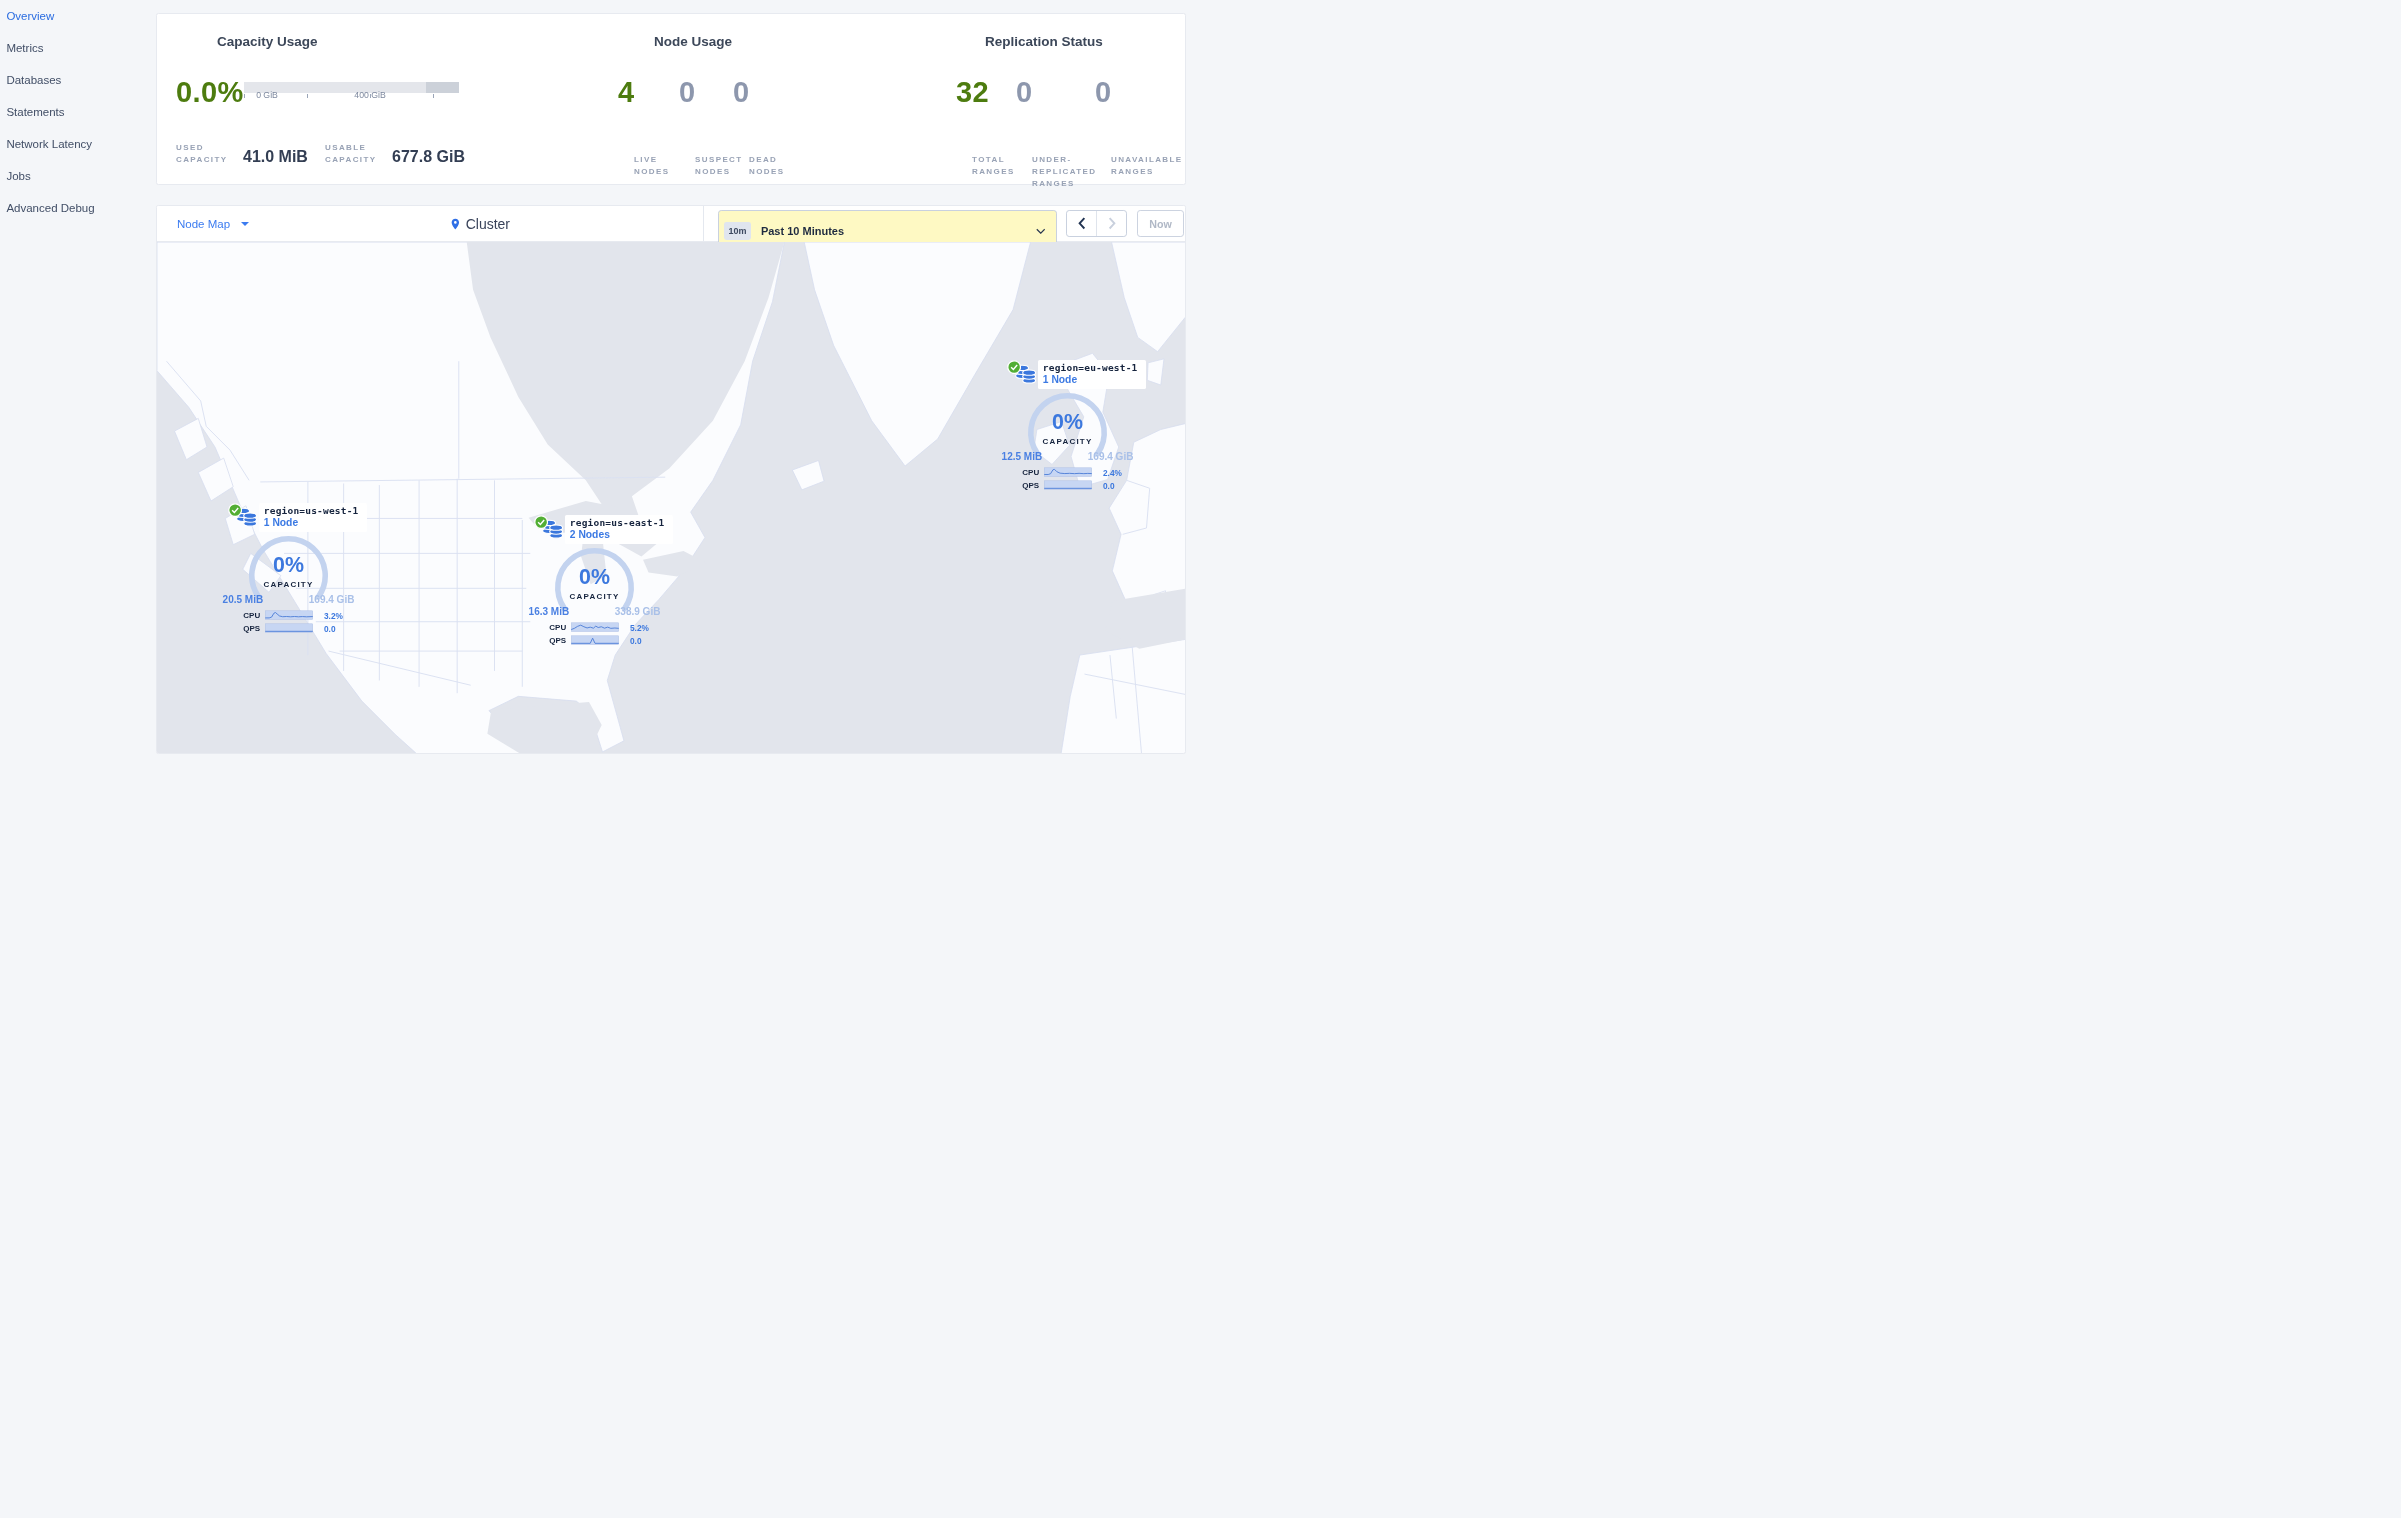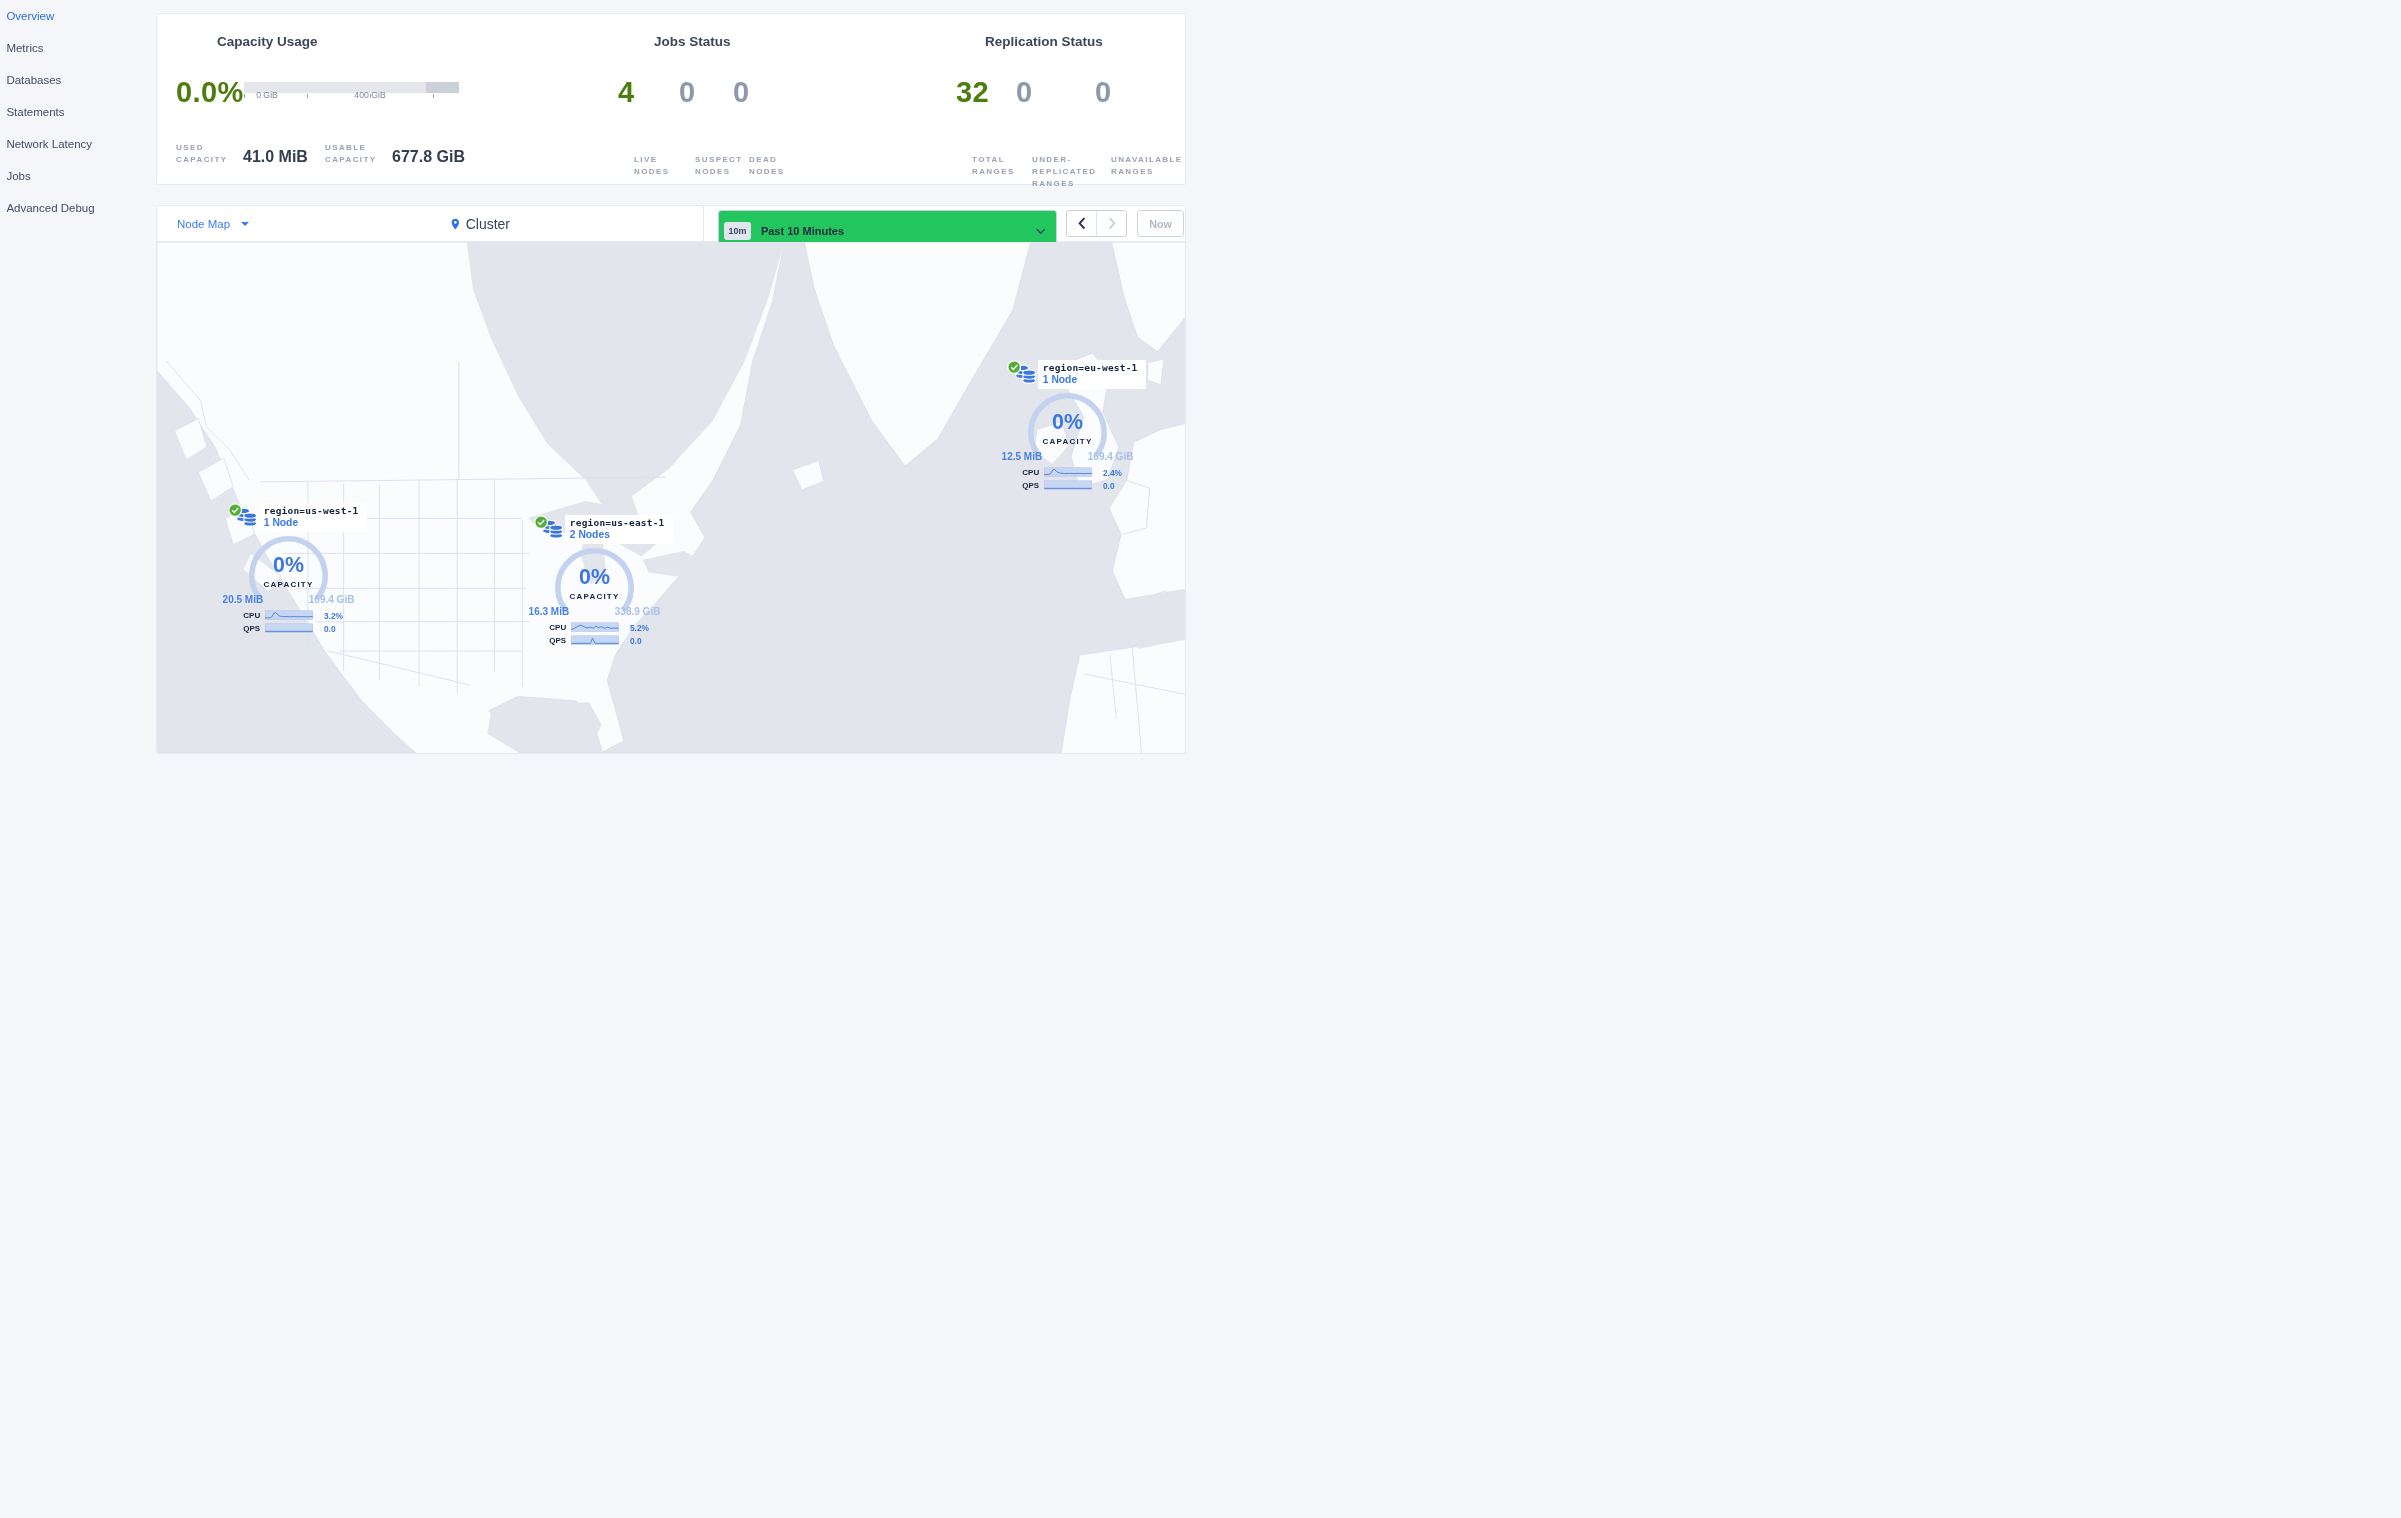--- a/index.html
+++ b/index.html
@@ -37,21 +37,21 @@
   .stat-cell{position:absolute;top:0;}
   .stat-cell .stat-label{position:absolute;top:78px;width:76px;margin-left:16px;}
   
   .map-toolbar{position:relative;height:35px;border-bottom:0.8px solid #e7eaf0;background:#fff;}
   .view-select{position:absolute;left:20px;top:0;height:35px;display:flex;align-items:center;cursor:pointer;}
   .view-select-label{font-size:11.5px;font-weight:500;color:#3b7bf0;}
   .caret-down{width:0;height:0;border-left:4px solid transparent;border-right:4px solid transparent;border-top:4.8px solid #3b7bf0;margin-left:11px;margin-top:1.6px;}
   .crumb{position:absolute;left:292px;top:0;height:35px;display:flex;align-items:center;}
   .crumb-label{font-size:14px;font-weight:400;color:#39435a;margin-left:4px;}
   .tb-divider{position:absolute;left:546px;top:0;height:35px;border-left:0.8px solid #e4e8ef;}
-  .time-box{position:absolute;left:561px;top:4px;width:339px;height:42px;border:0.8px solid #c9d1df;border-radius:3.2px;display:flex;align-items:center;box-sizing:border-box;cursor:pointer;background:#22c55e;}
+  .time-box{position:absolute;left:561px;top:4px;width:339px;height:42px;border:0.8px solid #c9d1df;border-radius:3.2px;display:flex;align-items:center;box-sizing:border-box;cursor:pointer;background:#fef9c3;}
   .time-badge{margin-left:4.8px;background:#e0e5ef;border-radius:2.4px;font-size:9px;font-weight:700;color:#3d4960;padding:4px 4.8px;}
   .time-text{margin-left:9.5px;font-size:11px;font-weight:600;color:#1f2b40;}
   .time-chevron{margin-left:auto;margin-right:11px;}
   .arrow-group{position:absolute;left:909px;top:4px;width:61px;height:27px;border:0.8px solid #c9d1df;border-radius:3.2px;display:flex;box-sizing:border-box;background:#fff;}
   .arrow-cell{flex:1;display:flex;align-items:center;justify-content:center;cursor:pointer;}
   .arrow-cell.prev{border-right:0.8px solid #dfe4ec;}
   .now-btn{position:absolute;left:980px;top:4px;width:47px;height:27px;border:0.8px solid #ccd3e0;border-radius:3.2px;display:flex;align-items:center;justify-content:center;font-size:10.7px;font-weight:600;color:#b0b8c6;box-sizing:border-box;background:#fff;cursor:default;}
   
   .map-canvas{position:relative;width:1030px;height:514px;background:#e2e5ec;}
   .map-canvas svg.geo{position:absolute;left:0;top:0;}
@@ -107,21 +107,21 @@
   </div>
   <div class="cap-stats" style="left:19px;">
     <div class="stat-label cap-stat-lbl">USED CAPACITY</div>
     <div class="stat-value">41.0 MiB</div>
   </div>
   <div class="cap-stats" style="left:168px;">
     <div class="stat-label cap-stat-lbl">USABLE CAPACITY</div>
     <div class="stat-value">677.8 GiB</div>
   </div>
 
-  <div class="col-title" style="left:457px;">Jobs Status</div>
+  <div class="col-title" style="left:457px;">Node Usage</div>
   <div class="stat-col" style="left:457px;">
     <div class="stat-cell" style="left:4px;">
       <div class="big-num">4</div>
       <div class="stat-label" style="width:48px;">LIVE NODES</div>
     </div>
     <div class="stat-cell" style="left:65px;">
       <div class="big-num muted">0</div>
       <div class="stat-label" style="width:56px;">SUSPECT NODES</div>
     </div>
     <div class="stat-cell" style="left:119px;">

